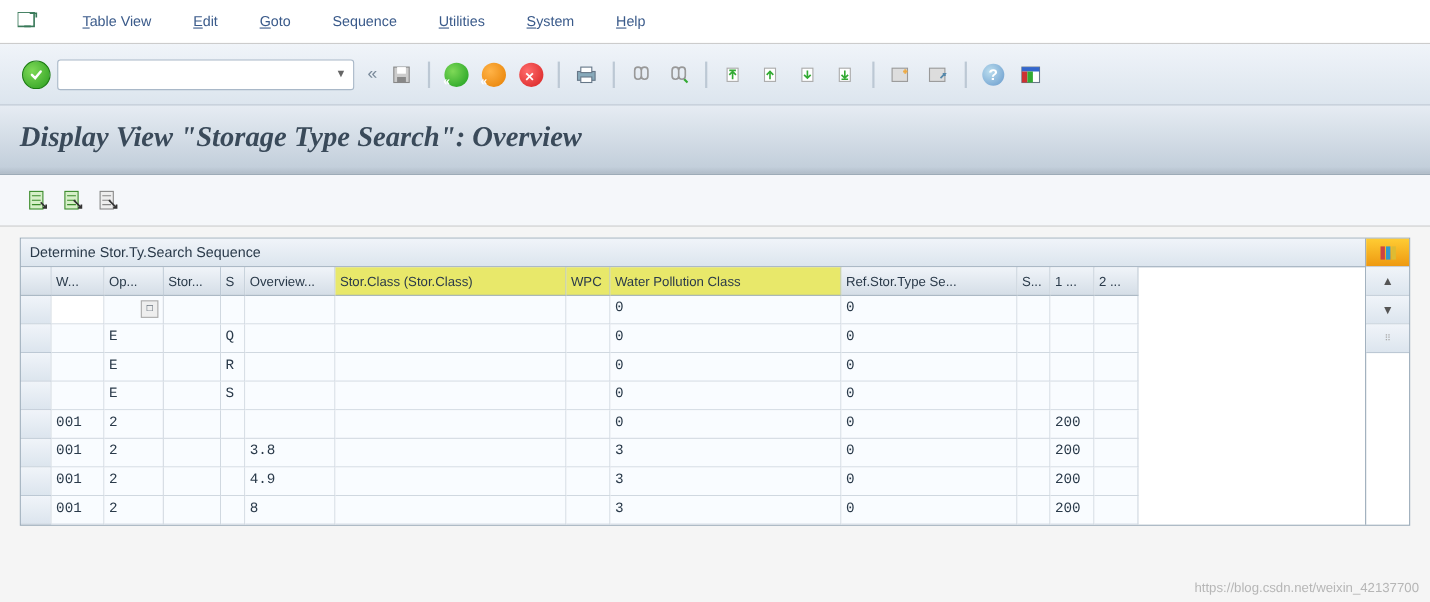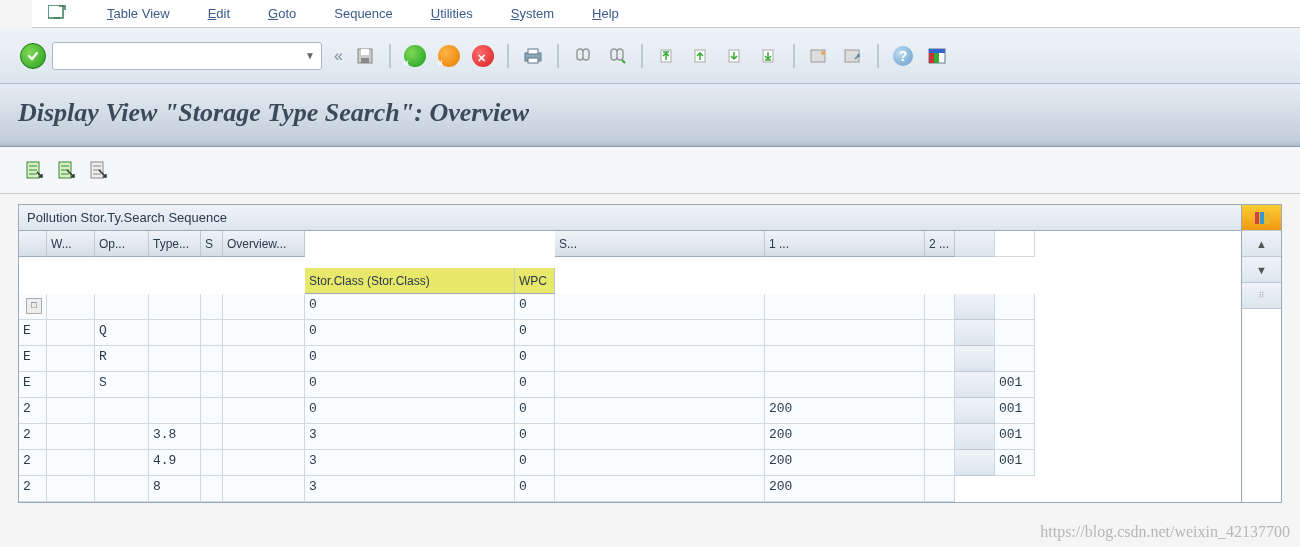--- a/index.html
+++ b/index.html
@@ -1,19 +1,19 @@
 <!DOCTYPE html>
 <html><head>
 <meta charset="utf-8">
 <style>
 * { box-sizing: border-box; margin: 0; padding: 0; }
 body { font-family: Arial, sans-serif; font-size: 13px; background: #f5f5f5; overflow: hidden; }
 
 
-.menubar { height: 28px; background: #fff; border-bottom: 1px solid #ccc; display: flex; align-items: center; padding-left: 15px; gap: 38px; margin-left: 32px; }
+.menubar { height: 40px; background: #fff; border-bottom: 1px solid #ccc; display: flex; align-items: center; padding-left: 15px; gap: 38px; }
 .menu-logo { width: 22px; height: 22px; display: flex; align-items: center; justify-content: center; }
 .menu-item { color: #3a5a8a; cursor: default; }
 .menu-item .ul { text-decoration: underline; }
 
 
 .toolbar-row { height: 56px; background: linear-gradient(#f0f4f9, #dce5ee); border-bottom: 1px solid #a9b8c8; display: flex; align-items: center; padding-left: 20px; gap: 6px; }
 .green-btn { width: 26px; height: 26px; border-radius: 50%; background: radial-gradient(circle at 35% 35%, #7ed957, #2a9d1f); border: 1px solid #1a7a10; display: flex; align-items: center; justify-content: center; color: #fff; font-weight: bold; font-size: 14px; }
 .cmd-input { width: 270px; height: 28px; border: 1px solid #a9b8c8; border-radius: 3px; background: #fff; display: flex; align-items: center; justify-content: flex-end; padding-right: 6px; }
 .dropdown-arrow { color: #666; font-size: 10px; }
 .tb-sep { font-size: 16px; color: #7a8a9a; margin: 0 6px; letter-spacing: -4px; }
@@ -33,31 +33,31 @@
 .app-toolbar { background: #f5f7fa; padding: 10px 22px; display: flex; gap: 6px; border-bottom: 1px solid #ccc; }
 .app-icon { width: 26px; height: 26px; display: flex; align-items: center; justify-content: center; border: 1px solid transparent; cursor: default; }
 
 
 .table-area { margin: 10px 18px; }
 .table-wrap { border: 1px solid #9aaab8; background: #fff; display: flex; }
 .table-title { background: linear-gradient(#f0f4f9, #dce5ee); border-bottom: 1px solid #9aaab8; padding: 5px 8px; font-size: 13px; color: #2a3a4a; }
 .grid { display: grid; grid-template-columns: 28px 48px 54px 52px 22px 82px 210px 40px 210px 160px 30px 40px 40px; }
 .grid-main { flex: 1; }
 .hdr { background: linear-gradient(#f0f4f9, #d5dee7); border-right: 1px solid #bcc8d4; border-bottom: 1px solid #9aaab8; padding: 4px 4px; font-size: 12px; color: #2a3a4a; white-space: nowrap; overflow: hidden; text-overflow: ellipsis; height: 26px; display: flex; align-items: center; }
-.hdr.hl { background: #e8e86a; margin-top: 37px; }
+.hdr.hl { background: #e8e86a; }
 .cell { border-right: 1px solid #d0d8e0; border-bottom: 1px solid #d0d8e0; padding: 3px 4px; font-size: 13px; height: 26px; background: #f9fcff; white-space: nowrap; overflow: hidden; font-family: 'Courier New', monospace; color: #2a3a4a; }
 .cell.sel { background: linear-gradient(#f0f4f9, #dce5ee); border-bottom: 1px solid #bcc8d4; }
 .cell.active { background: #fff; }
 .f4-btn { float: right; width: 16px; height: 16px; border: 1px solid #aaa; background: #eee; font-size: 9px; display: flex; align-items: center; justify-content: center; margin-top: 1px; }
 
 .right-ctrl { width: 40px; border-left: 1px solid #9aaab8; display: flex; flex-direction: column; }
 .rc-btn { height: 26px; border-bottom: 1px solid #bcc8d4; background: linear-gradient(#f0f4f9, #dce5ee); display: flex; align-items: center; justify-content: center; font-size: 11px; color: #555; }
 .rc-btn.cfg { background: linear-gradient(#ffcc33, #ee9911); }
 
-.watermark { position: fixed; bottom: 6px; right: 10px; color: rgba(120,120,120,0.5); font-size: 16px; font-family: Liberation Serif, serif; }
+.watermark { position: fixed; bottom: 6px; right: 10px; color: rgba(120,120,120,0.5); font-size: 12px; font-family: Liberation Sans, sans-serif; }
 </style>
 </head>
 <body>
 
 <div class="menubar">
   <div class="menu-logo">
     <svg width="20" height="18" viewBox="0 0 20 18">
         <rect x="0" y="0" width="15" height="13" fill="none" stroke="#3a7a5a" stroke-width="1.5"></rect>
         <path d="M11 1 L17 1 L17 5" fill="none" stroke="#3a7a5a" stroke-width="1.5"></path>
         <path d="M6 13 L12 13" stroke="#3a7a5a" stroke-width="1.5"></path>
@@ -203,30 +203,32 @@
         <rect x="2" y="2" width="12" height="16" fill="#eee" stroke="#888"></rect>
         <path d="M4 6 L12 6 M4 10 L12 10 M4 14 L12 14" stroke="#888"></path>
         <path d="M10 10 L17 17 M14 17 L17 17 L17 14" stroke="#333" stroke-width="1.5" fill="none"></path>
       </svg>
     </div>
 </div>
 
 <div class="table-area">
   <div class="table-wrap">
     <div class="grid-main">
-      <div class="table-title">Pollution Stor.Ty.Search Sequence</div>
+      <div class="table-title">Determine Stor.Ty.Search Sequence</div>
       <div class="grid" id="grid">
           <div class="hdr"></div>
           <div class="hdr">W...</div>
           <div class="hdr">Op...</div>
-          <div class="hdr">Type...</div>
+          <div class="hdr">Stor...</div>
           <div class="hdr">S</div>
           <div class="hdr">Overview...</div>
           <div class="hdr hl">Stor.Class (Stor.Class)</div>
           <div class="hdr hl">WPC</div>
+          <div class="hdr hl">Water Pollution Class</div>
+          <div class="hdr">Ref.Stor.Type Se...</div>
           <div class="hdr">S...</div>
           <div class="hdr">1 ...</div>
           <div class="hdr">2 ...</div>
           <div class="cell sel"></div>
           <div class="cell active"></div>
           <div class="cell">
             <div class="f4-btn">□</div>
           </div>
           <div class="cell"></div>
           <div class="cell"></div>

